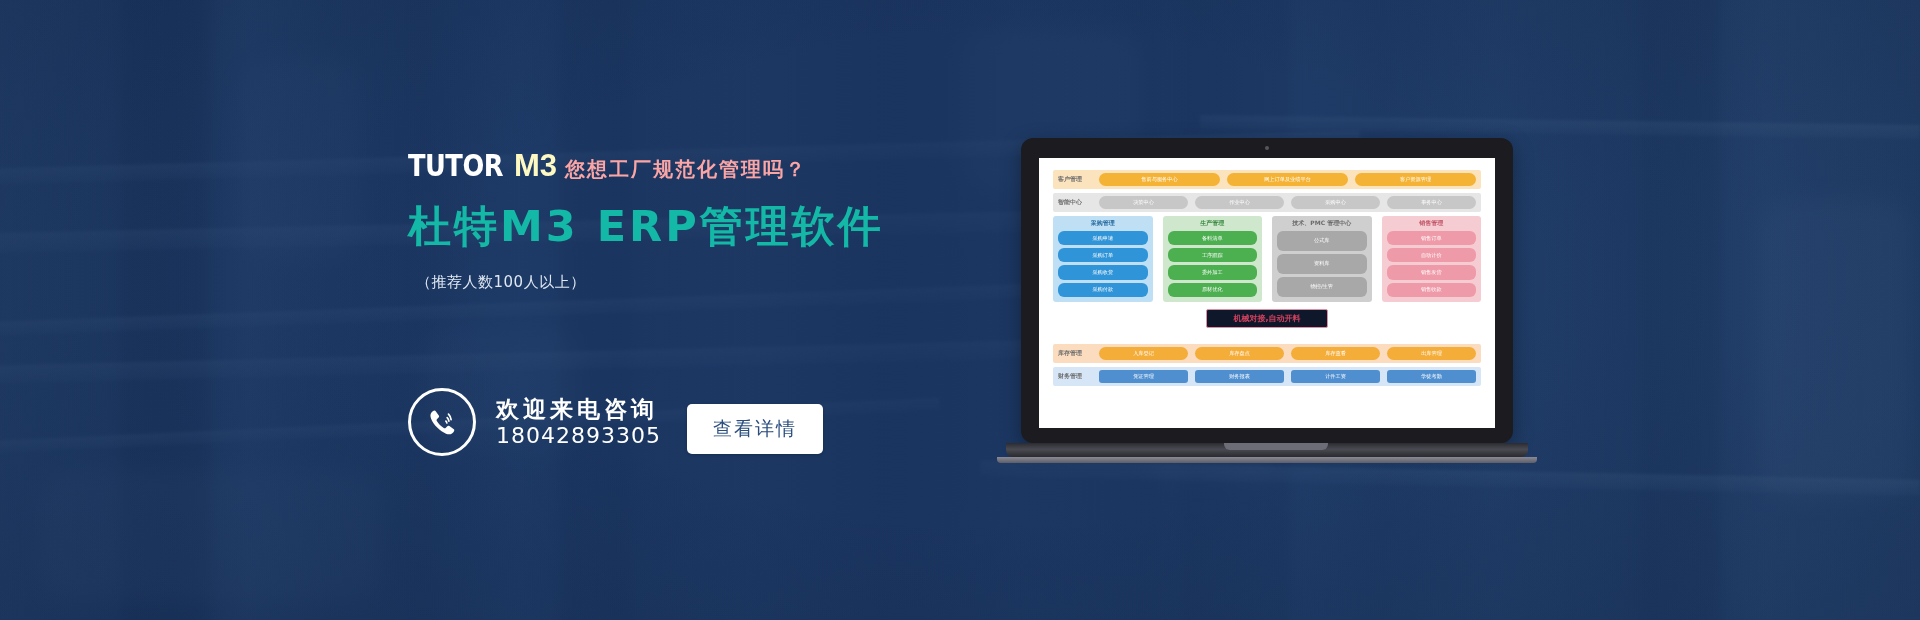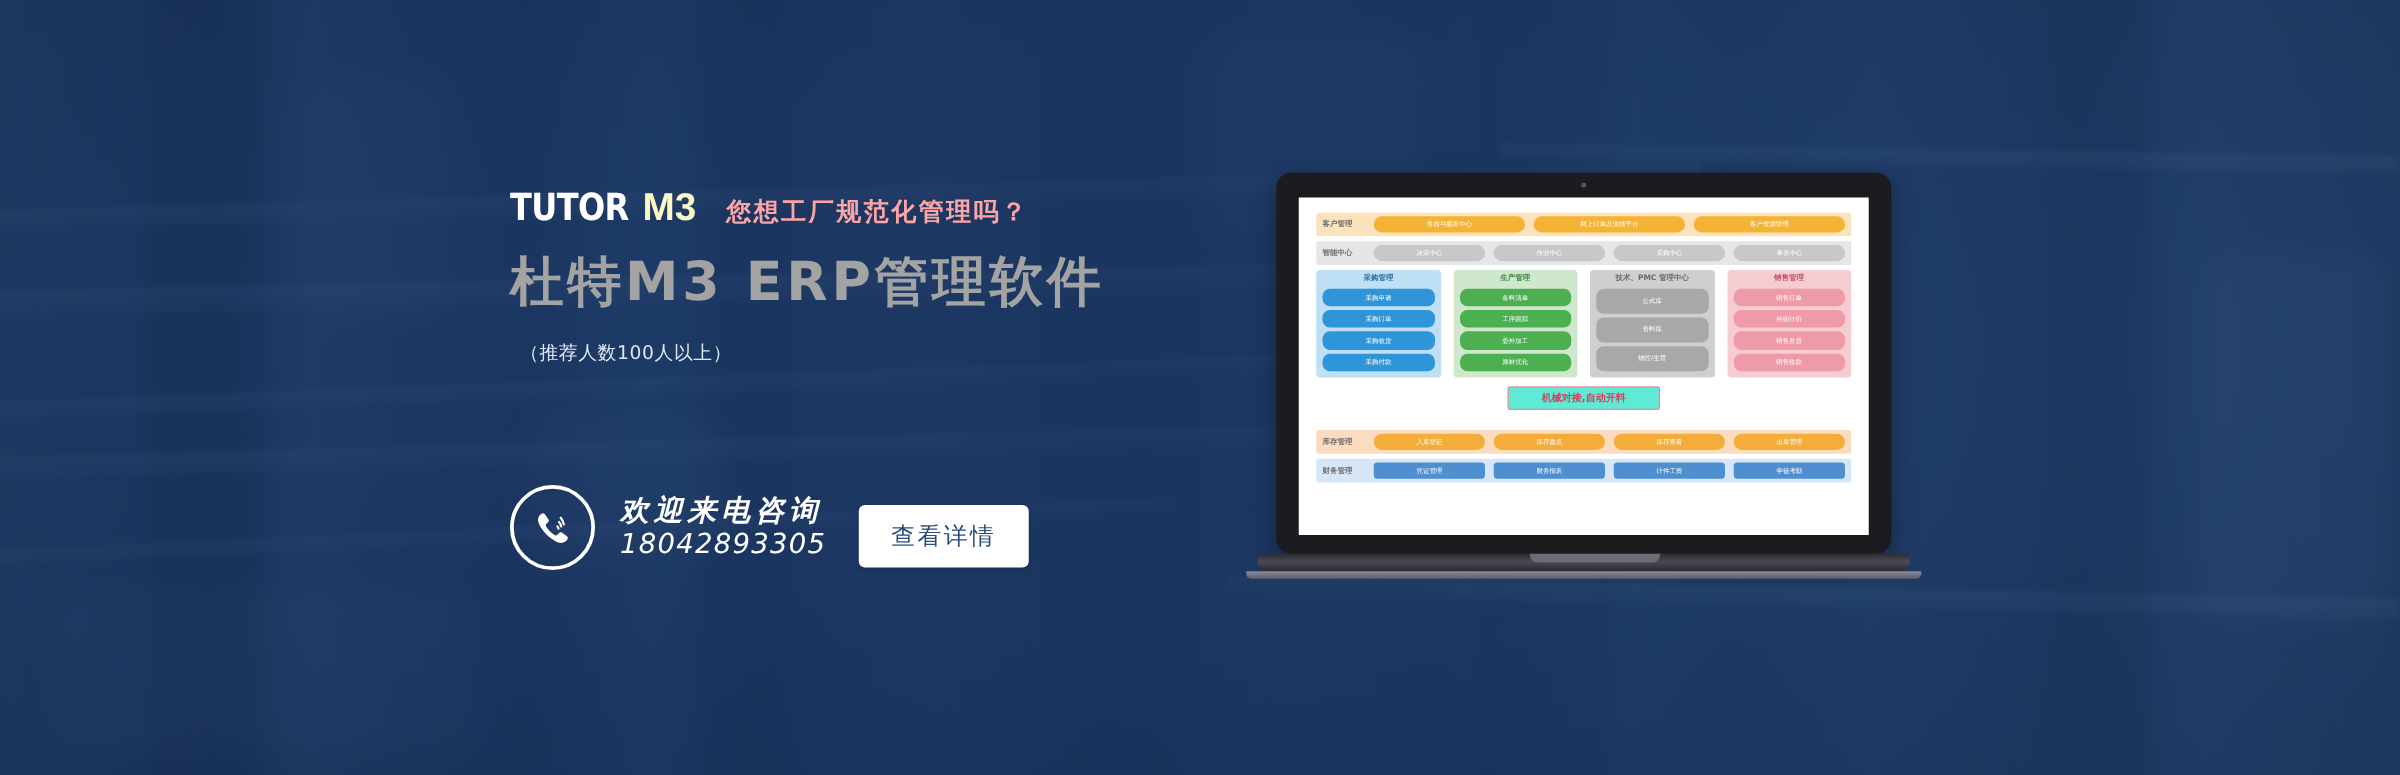--- a/index.html
+++ b/index.html
@@ -81,21 +81,20 @@
   .left-block {
     position: absolute;
     left: 408px;
     top: 148px;
     width: 640px;
   }
 
   .kicker-row {
     display: flex;
     align-items: baseline;
-    gap: 16px;
     height: 34px;
   }
   .logo {
     display: flex;
     align-items: baseline;
     white-space: nowrap;
   }
   .logo-tutor {
     font-family: "DejaVu Sans", sans-serif;
     font-weight: 700;
@@ -121,21 +120,21 @@
     color: #fca5a5;
     letter-spacing: 2px;
     margin-left: 8px;
   }
 
   .headline {
     margin-top: 20px;
     font-family: "DejaVu Sans", sans-serif;
     font-size: 43px;
     font-weight: 700;
-    color: #a3a3a3;
+    color: #14b8a6;
     letter-spacing: 3px;
     white-space: nowrap;
     line-height: 1.15;
   }
 
   .subline-row {
     margin-top: 22px;
     display: flex;
     align-items: baseline;
     white-space: nowrap;
@@ -172,21 +171,20 @@
     align-items: center;
     justify-content: center;
     flex: 0 0 auto;
   }
   .phone-icon svg { display: block; }
 
   .contact-text {
     margin-left: 20px;
     display: flex;
     flex-direction: column;
-    font-style: italic;
   }
   .contact-welcome {
     font-family: "DejaVu Sans", sans-serif;
     font-size: 23px;
     font-weight: 700;
     color: #ffffff;
     letter-spacing: 4px;
     line-height: 1.15;
   }
   .contact-phone {
@@ -419,21 +417,21 @@
   .erp-col.tech .erp-item { background: #a8a8a8; }
 
   .erp-col.sales { background: #f6ccd3; }
   .erp-col.sales .erp-col-title { color: #c05567; }
   .erp-col.sales .erp-item { background: #ef9aa8; }
 
   .erp-callout {
     align-self: center;
     border: 1px solid #e08fa2;
     border-radius: 2px;
-    background: #5eead4;
+    background: #0f172a;
     color: #d2425f;
     font-size: 8px;
     font-weight: 700;
     padding: 3px 26px;
     margin: 3px 0 12px;
     white-space: nowrap;
   }
 </style>
 </head>
 <body>

